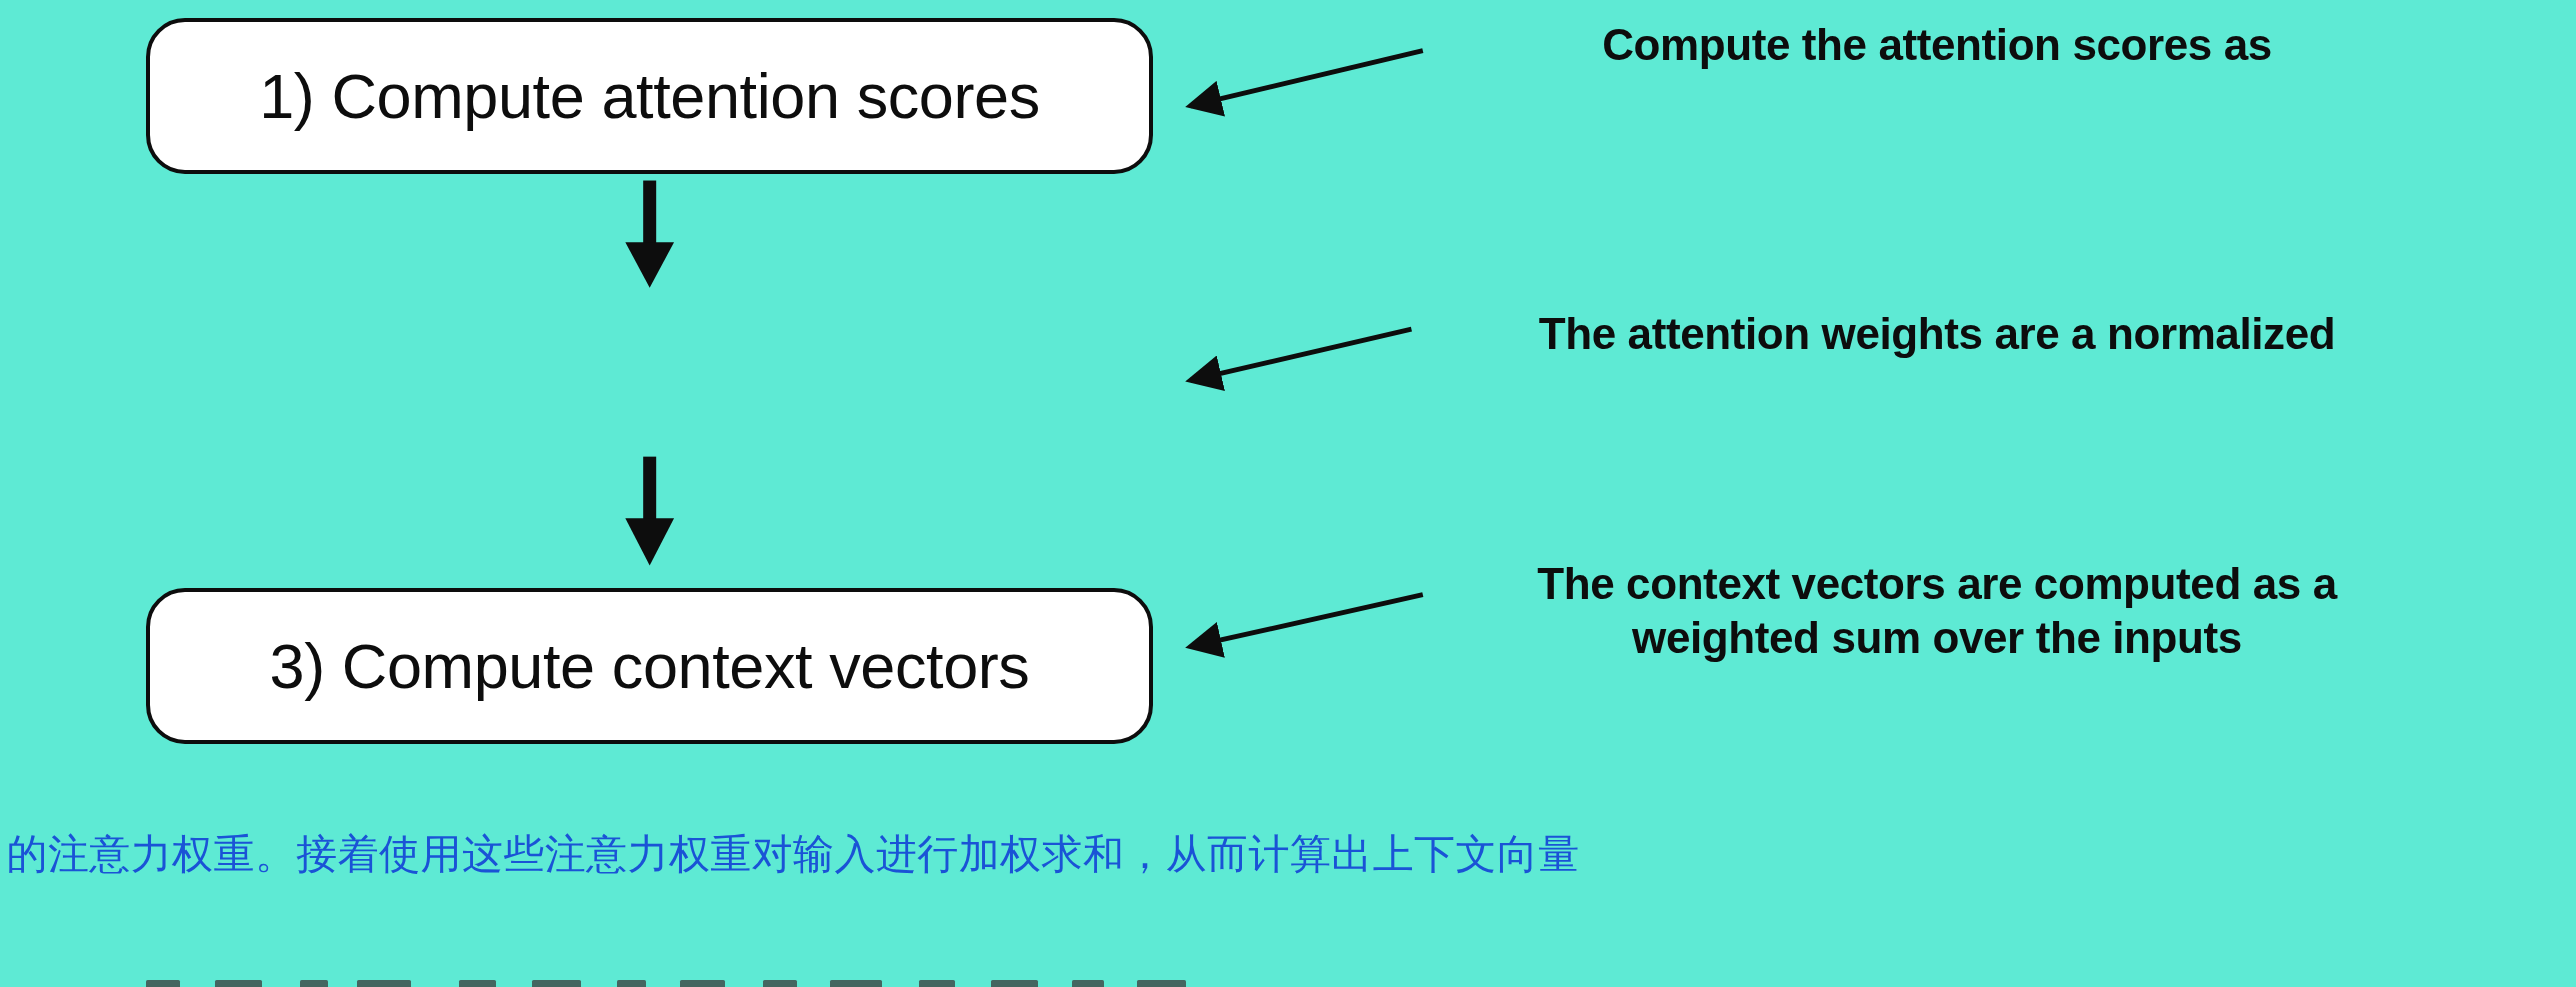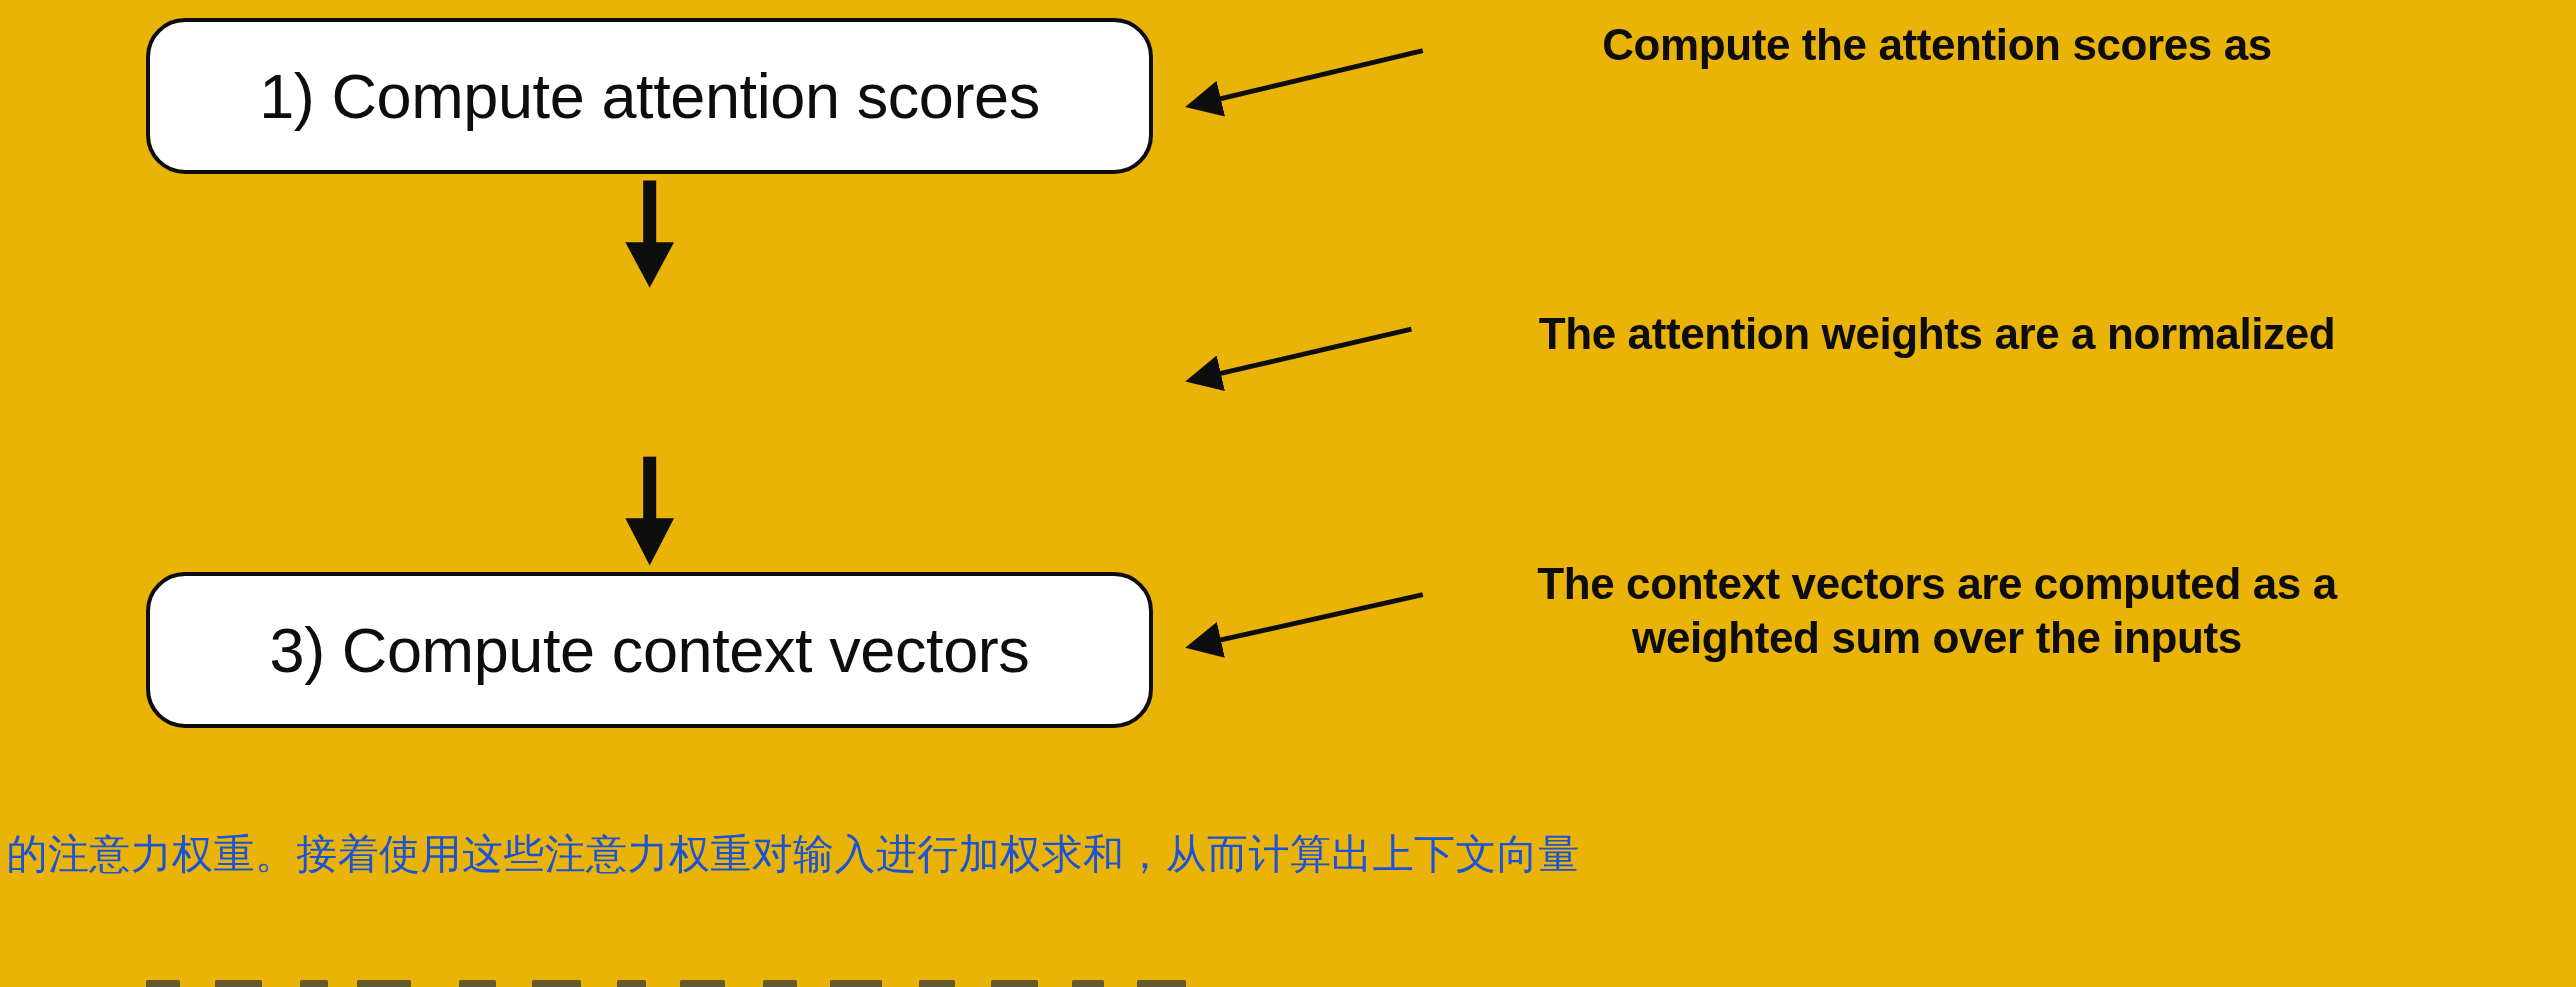--- a/index.html
+++ b/index.html
@@ -5,21 +5,21 @@
   html, body {
     margin: 0;
     padding: 0;
     background: #ffffff;
     font-family: "Liberation Sans", "DejaVu Sans", sans-serif;
   }
   .page {
     position: relative;
     width: 2576px;
     height: 988px;
-    background: #eab308;
+    background: #5eead4;
     overflow: hidden;
   }
   
   .step-box {
     position: absolute;
     left: 146px;
     width: 1007px;
     height: 156px;
     box-sizing: border-box;
     border: 4.9px solid #0d0d0d;
@@ -30,21 +30,21 @@
     justify-content: center;
   }
   .step-box .step-label {
     font-size: 63px;
     color: #0d0d0d;
     letter-spacing: -0.4px;
     white-space: nowrap;
   }
   #box1 { top: 18px; }
   #box2 { top: 294px; }
-  #box3 { top: 572px; justify-content: center; }
+  #box3 { top: 588px; justify-content: center; }
 
   
   .arrows-layer {
     position: absolute;
     left: 0;
     top: 0;
     width: 2576px;
     height: 988px;
     pointer-events: none;
   }

